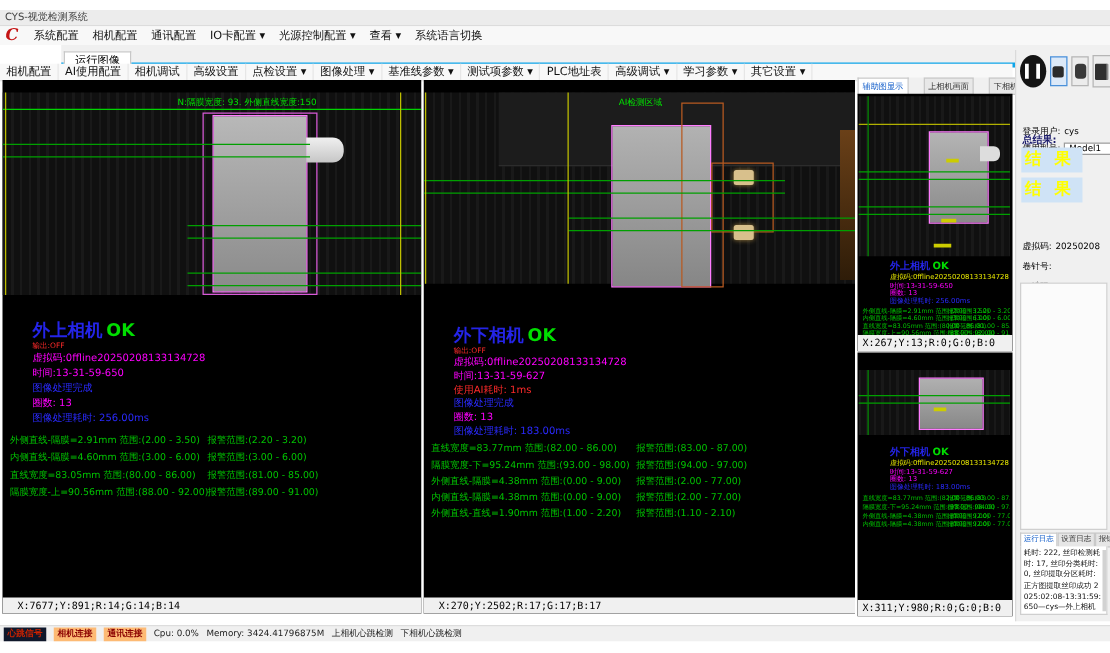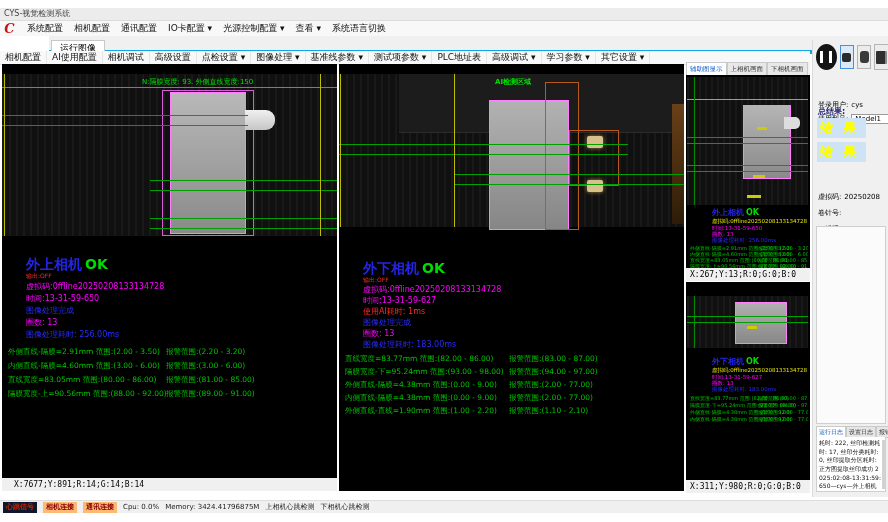--- a/index.html
+++ b/index.html
@@ -21,34 +21,34 @@
   .titem{padding:0 5px;border-right:1px solid #e6e6e6;white-space:nowrap;color:#111;}
   
   .view{position:absolute;background:#000;overflow:hidden;}
   .view-left{left:2px;top:64px;width:335px;height:427px;}
   .view-mid{left:339px;top:64px;width:345px;height:427px;}
   .coordbar{position:absolute;left:0;right:0;bottom:0;height:13px;background:#f0f0f0;color:#000;
             font-family:"DejaVu Sans Mono",monospace;font-size:8px;line-height:13px;padding-left:12px;}
   .cam-img{position:absolute;left:0;top:10px;background-color:#101010;
            background-image:repeating-linear-gradient(90deg,rgba(255,255,255,.04) 0 2px,rgba(0,0,0,0) 2px 7px);}
   .cam-img-left{width:335px;height:162px;}
-  .cam-img-mid{width:345px;height:153px;font-weight:bold;}
+  .cam-img-mid{width:345px;height:153px;}
   .shp{position:absolute;display:block;}
   .gline{position:absolute;height:1px;background:#00a000;}
   .ovtext{position:absolute;font-size:7px;color:#00e000;white-space:nowrap;}
   .il{position:absolute;font-size:8px;white-space:nowrap;left:24px;}
   .cam-title{position:absolute;left:24px;font-size:14px;font-weight:bold;color:#2424e8;white-space:nowrap;}
   .cam-title .ok{color:#00dd00;margin-left:3px;}
   .c-mag{color:#ff00ff}.c-blue{color:#2a2aff}.c-red{color:#ff2a2a}.c-yel{color:#e8e800}
   .mrow{position:absolute;left:6px;right:2px;height:10px;color:#00c400;font-size:7.5px;white-space:nowrap;}
   .mrow .alarm{position:absolute;left:158px;top:0;}
   .view-mid .mrow .alarm{left:164px;}
   
   .aux-col{position:absolute;left:686px;top:62px;width:124px;height:431px;}
-  .aux-tabs{position:absolute;top:0;left:0;right:0;height:13px;background:#f0f0f0;display:flex;font-size:6.5px;}
+  .aux-tabs{position:absolute;top:0;left:0;right:0;height:13px;background:#f0f0f0;display:flex;font-size:6.5px;gap:12px;}
   .aux-tab{padding:1px 3px;border:1px solid #c9c9c9;background:#e8e8e8;color:#333;height:10px;line-height:10px;white-space:nowrap;}
   .aux-tab.sel{background:#ffffff;color:#0a58c8;border-bottom-color:#fff;}
   .aux-view{position:absolute;left:0;right:0;background:#000;overflow:hidden;}
   .aux-top{top:13px;height:206px;}
   .aux-bottom{top:220px;height:211px;}
   .aux-img{position:absolute;left:1px;background-color:#101010;
            background-image:repeating-linear-gradient(90deg,rgba(255,255,255,.04) 0 2px,rgba(0,0,0,0) 2px 6px);}
   .aux-title{position:absolute;left:26px;font-size:8px;font-weight:bold;color:#2424e8;white-space:nowrap;}
   .aux-title .ok{color:#00dd00;margin-left:2px;}
   .ail{position:absolute;left:26px;font-size:5.5px;white-space:nowrap;}
@@ -213,20 +213,23 @@
       <span class="alarm">报警范围:(2.00 - 77.00)</span>
     </div>
     <div class="mrow" style="top:329px;">
       <span>内侧直线-隔膜=4.38mm 范围:(0.00 - 9.00)</span>
       <span class="alarm">报警范围:(2.00 - 77.00)</span>
     </div>
     <div class="mrow" style="top:342px;">
       <span>外侧直线-直线=1.90mm 范围:(1.00 - 2.20)</span>
       <span class="alarm">报警范围:(1.10 - 2.10)</span>
     </div>
+    <div class="coordbar">
+      <span>X:270;Y:2502;R:17;G:17;B:17</span>
+    </div>
   </div>
 
   <div class="aux-col">
     <div class="aux-tabs">
       <span class="aux-tab sel">辅助图显示</span>
       <span class="aux-tab">上相机画面</span>
       <span class="aux-tab">下相机画面</span>
     </div>
 
     <div class="aux-view aux-top">

